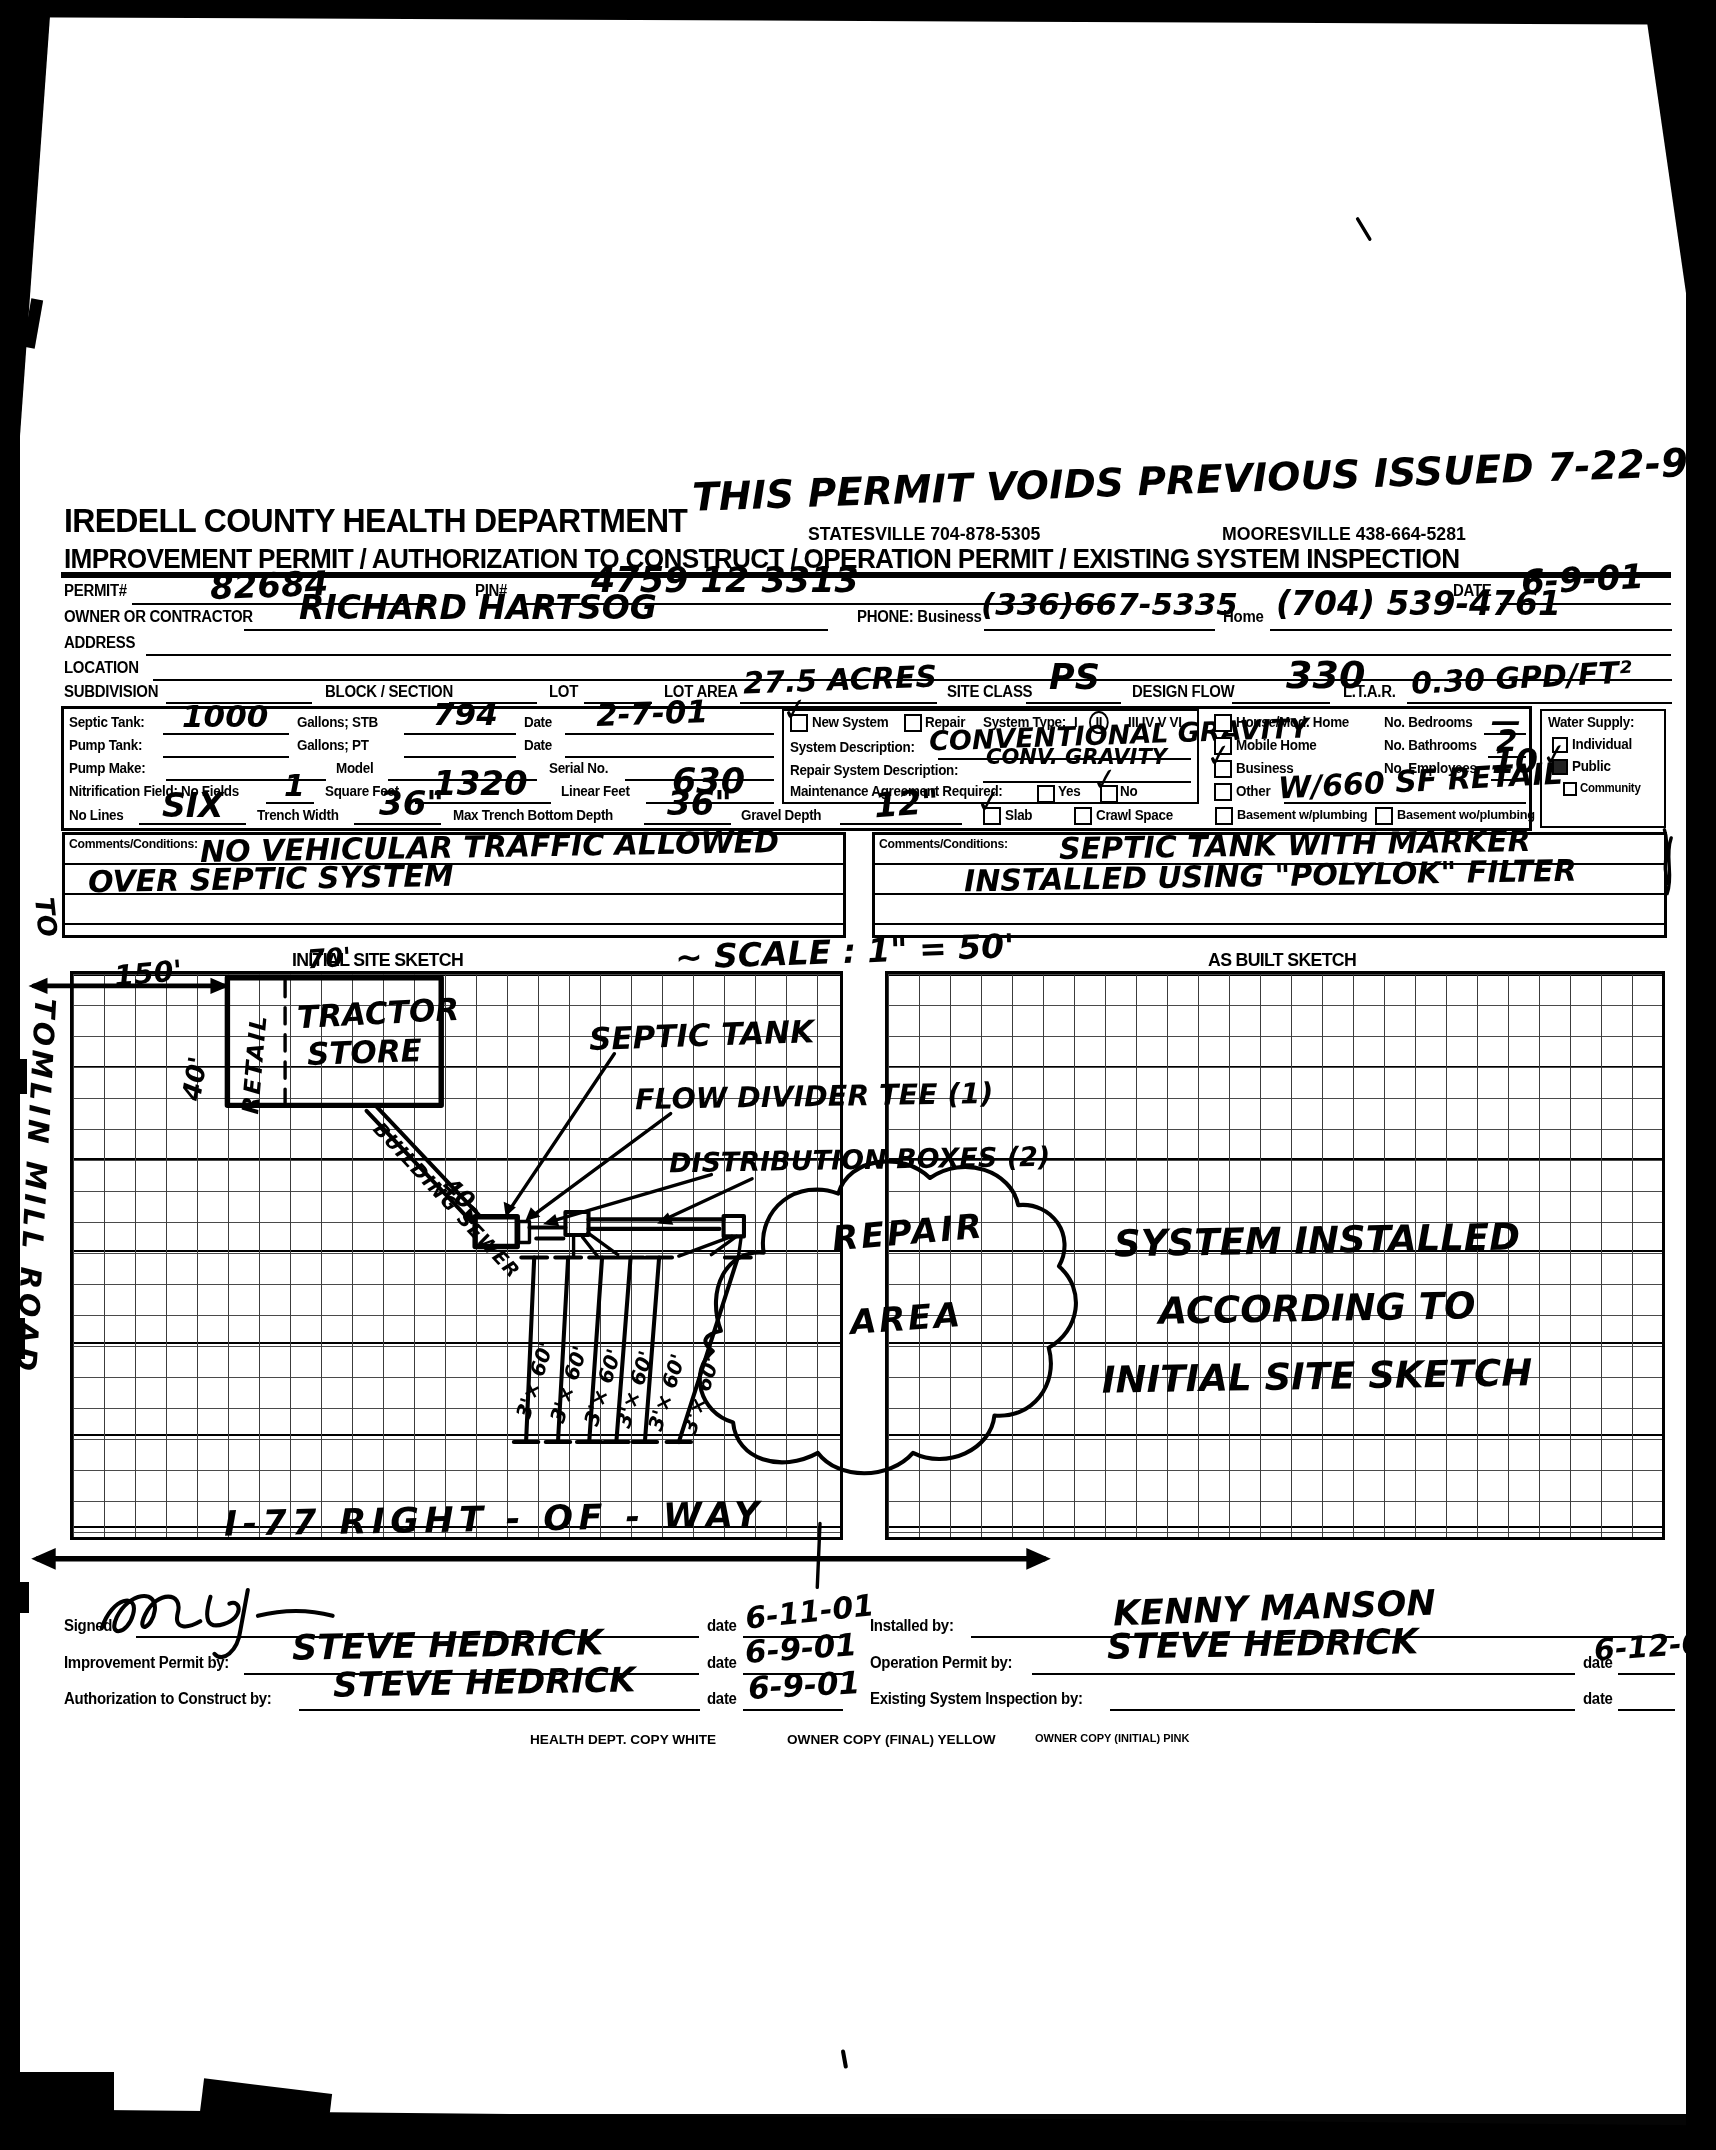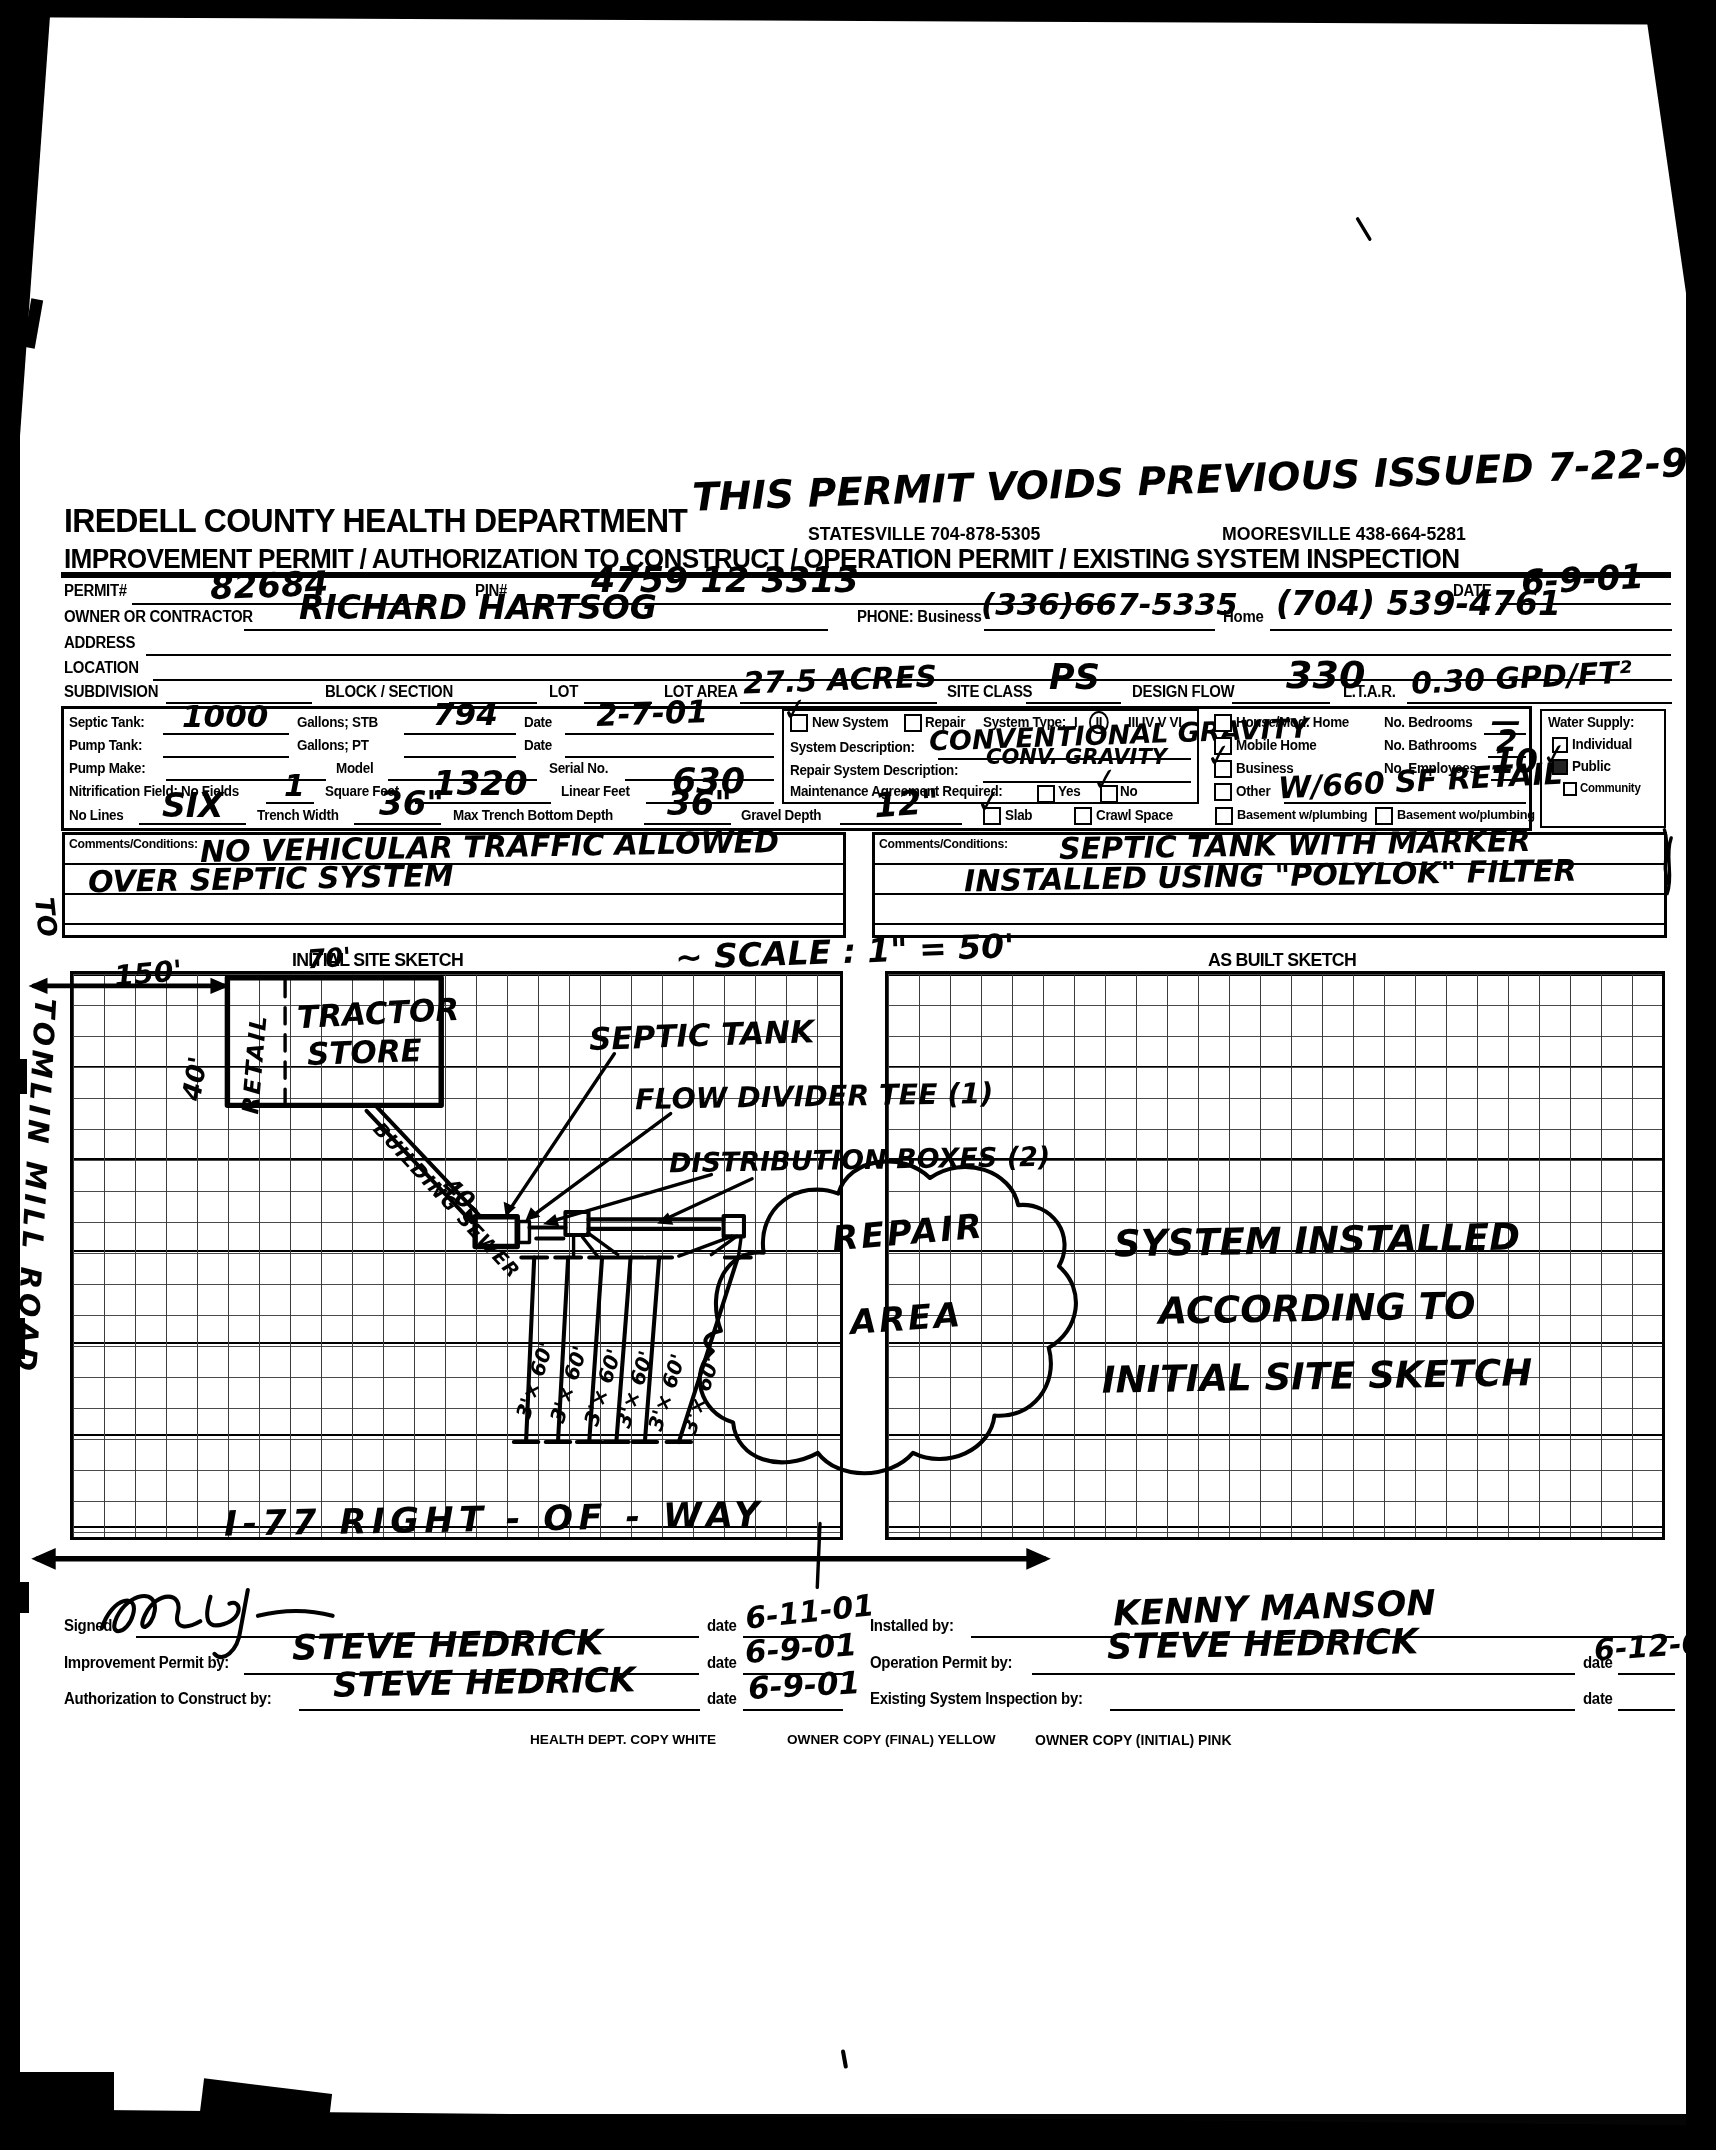--- a/index.html
+++ b/index.html
@@ -330,21 +330,21 @@
   <div class="abs lbl" style="left:707px;top:1690px;">date</div>
   <i class="abs u" style="left:743px;top:1709px;width:100px;"></i>
   <div class="abs hw" style="left:748px;top:1670px;font-size:31px;transform:rotate(-3deg);">6-9-01</div>
   <div class="abs lbl" style="left:870px;top:1690px;">Existing System Inspection by:</div>
   <i class="abs u" style="left:1110px;top:1709px;width:465px;"></i>
   <div class="abs lbl" style="left:1583px;top:1690px;">date</div>
   <i class="abs u" style="left:1618px;top:1709px;width:57px;"></i>
 
   <div class="abs" style="left:530px;top:1732px;font-size:13.6px;font-weight:700;">HEALTH DEPT. COPY  WHITE</div>
   <div class="abs" style="left:787px;top:1732px;font-size:13.6px;font-weight:700;">OWNER COPY (FINAL)  YELLOW</div>
-  <div class="abs" style="left:1035px;top:1732px;font-size:14px;font-weight:700;">OWNER COPY (INITIAL)  PINK</div>
+  <div class="abs" style="left:1035px;top:1732px;font-size:11px;font-weight:700;">OWNER COPY (INITIAL)  PINK</div>
 
   <div class="abs blk" style="left:-6.8px;top:-5.4px;width:1730px;height:26px;transform:rotate(0.25deg);"></div>
   <div class="abs blk" style="left:0;top:0;width:20.4px;height:2151px;"></div>
   <div class="abs" style="left:19px;top:16.3px;width:0;height:0;border-left:31px solid #000;border-bottom:434px solid transparent;"></div>
   <div class="abs blk" style="left:1686px;top:0;width:30px;height:2151px;"></div>
   <div class="abs" style="left:1646px;top:15px;width:0;height:0;border-right:41px solid #000;border-bottom:285px solid transparent;"></div>
   <div class="abs blk" style="left:-8.1px;top:2109px;width:1732px;height:54px;transform:rotate(0.55deg);transform-origin:0 0;"></div>
   <div class="abs blk" style="left:201px;top:2086px;width:129px;height:43px;transform:rotate(7deg);"></div>
   <div class="abs blk" style="left:0;top:2072px;width:114px;height:79px;"></div>
   <div class="abs blk" style="left:16.3px;top:1059px;width:11px;height:35px;"></div>

